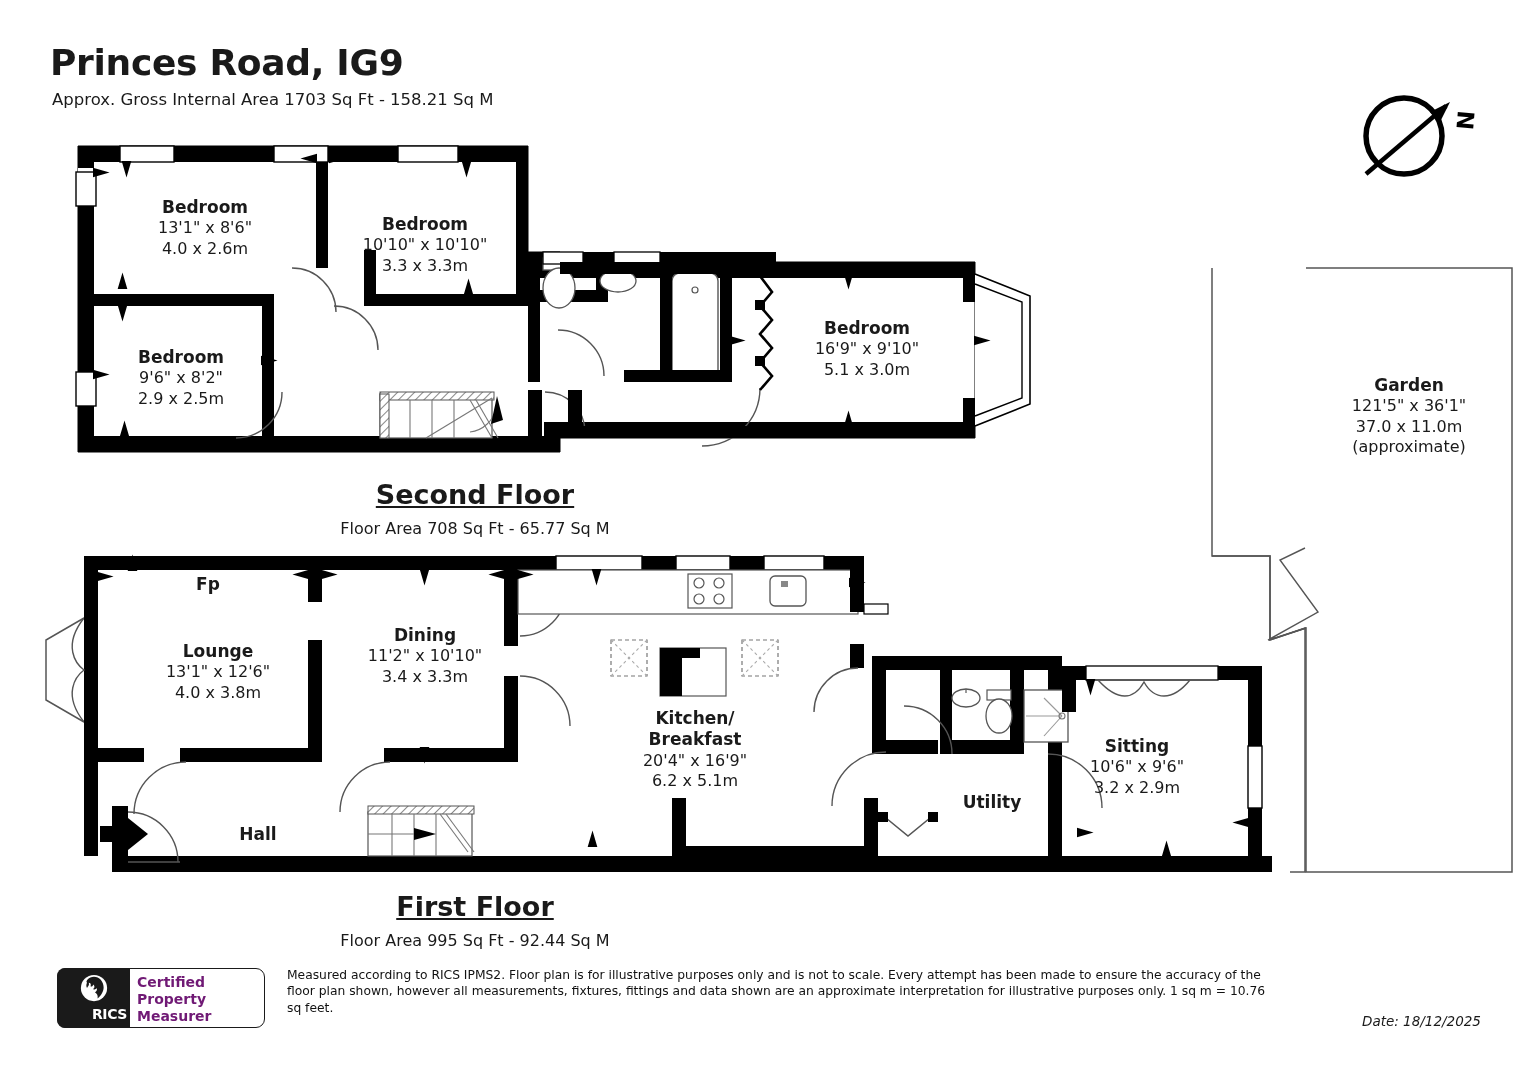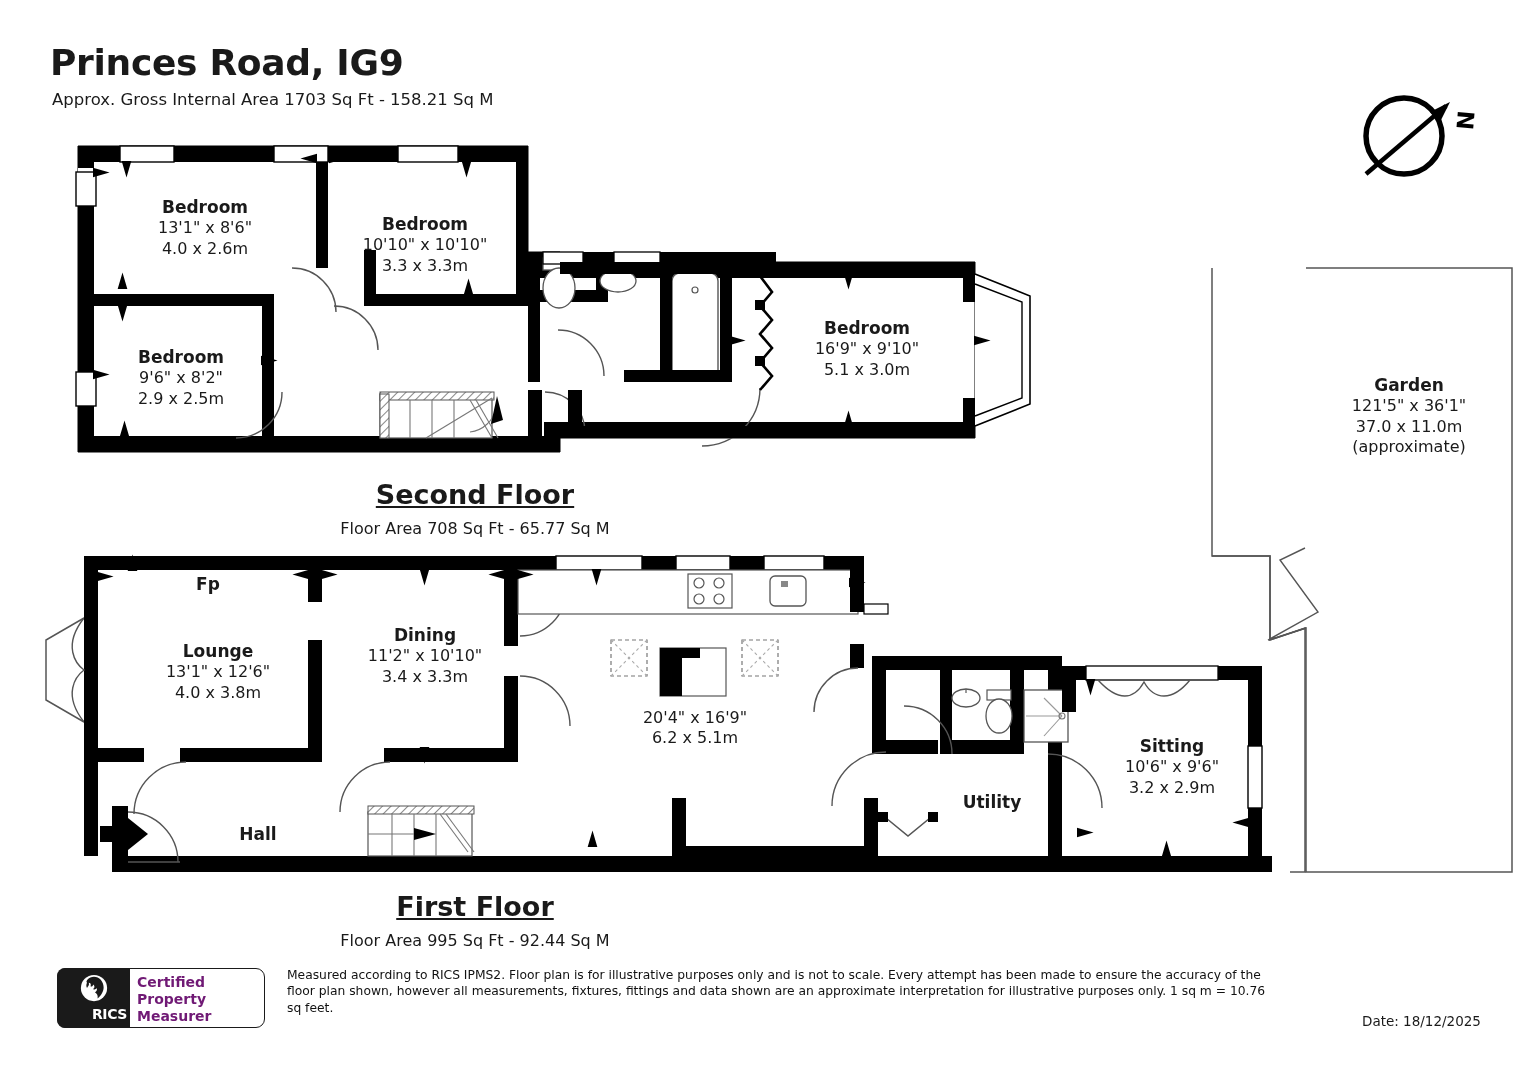--- a/index.html
+++ b/index.html
@@ -10,21 +10,21 @@
   #title{left:50px;top:42px;font-size:36px;font-weight:700;letter-spacing:-0.3px;}
   #subtitle{left:52px;top:90px;font-size:16.5px;font-weight:400;}
   .floorname{position:absolute;text-align:center;font-weight:700;font-size:27px;text-decoration:underline;}
   .floorarea{position:absolute;text-align:center;font-size:16px;}
   .rlabel{position:absolute;text-align:center;line-height:1.26;}
   .rlabel .nm{font-weight:700;font-size:17px;display:block;white-space:pre-line;}
   .rlabel .dm{font-size:16px;display:block;}
   .rlabel.small .nm{font-size:16px;}
   #disclaimer{position:absolute;left:287px;top:967px;width:990px;
      font-size:12.3px;line-height:1.33;color:#111;}
-  #datetxt{position:absolute;left:1362px;top:1013px;font-size:13.5px;}
+  #datetxt{position:absolute;left:1362px;top:1013px;font-size:13.5px;font-style:italic;}
   #rics{position:absolute;left:57px;top:968px;width:210px;height:62px;}
   .ricsbox{position:absolute;left:0;top:0;width:208px;height:60px;
      border:1.6px solid #1a1a1a;border-radius:9px;box-sizing:border-box;background:#fff;}
   .ricsdark{position:absolute;left:0;top:0;width:73px;height:60px;background:#1a1a1a;
      border-radius:8px 0 0 8px;}
   .ricstxt{position:absolute;left:80px;top:6px;font-size:14px;font-weight:700;
      line-height:1.21;color:#701a75;}
   .ricsname{position:absolute;left:4px;top:38px;width:66px;text-align:right;
      color:#fff;font-size:14px;font-weight:700;letter-spacing:-0.4px;}
   .ricsmark{position:absolute;left:23px;top:6px;width:28px;height:28px;}
@@ -356,27 +356,29 @@
   <span class="nm">Lounge</span>
   <span class="dm">13'1" x 12'6"</span>
   <span class="dm">4.0 x 3.8m</span>
 </div>
 <div class="rlabel" style="left:330px;top:625px;width:190px;">
   <span class="nm">Dining</span>
   <span class="dm">11'2" x 10'10"</span>
   <span class="dm">3.4 x 3.3m</span>
 </div>
 <div class="rlabel" style="left:600px;top:708px;width:190px;">
+  <span class="nm">Kitchen/
+Breakfast</span>
   <span class="dm">20'4" x 16'9"</span>
   <span class="dm">6.2 x 5.1m</span>
 </div>
 <div class="rlabel" style="left:902px;top:792px;width:180px;">
   <span class="nm">Utility</span>
 </div>
-<div class="rlabel" style="left:1082px;top:736px;width:180px;">
+<div class="rlabel" style="left:1047px;top:736px;width:180px;">
   <span class="nm">Sitting</span>
   <span class="dm">10'6" x 9'6"</span>
   <span class="dm">3.2 x 2.9m</span>
 </div>
 <div class="rlabel" style="left:198px;top:824px;width:120px;">
   <span class="nm">Hall</span>
 </div>
 
 <div class="floorname" style="left:260px;top:891px;width:430px;">First Floor</div>
 <div class="floorarea" style="left:260px;top:931px;width:430px;">Floor Area 995 Sq Ft - 92.44 Sq M</div>

